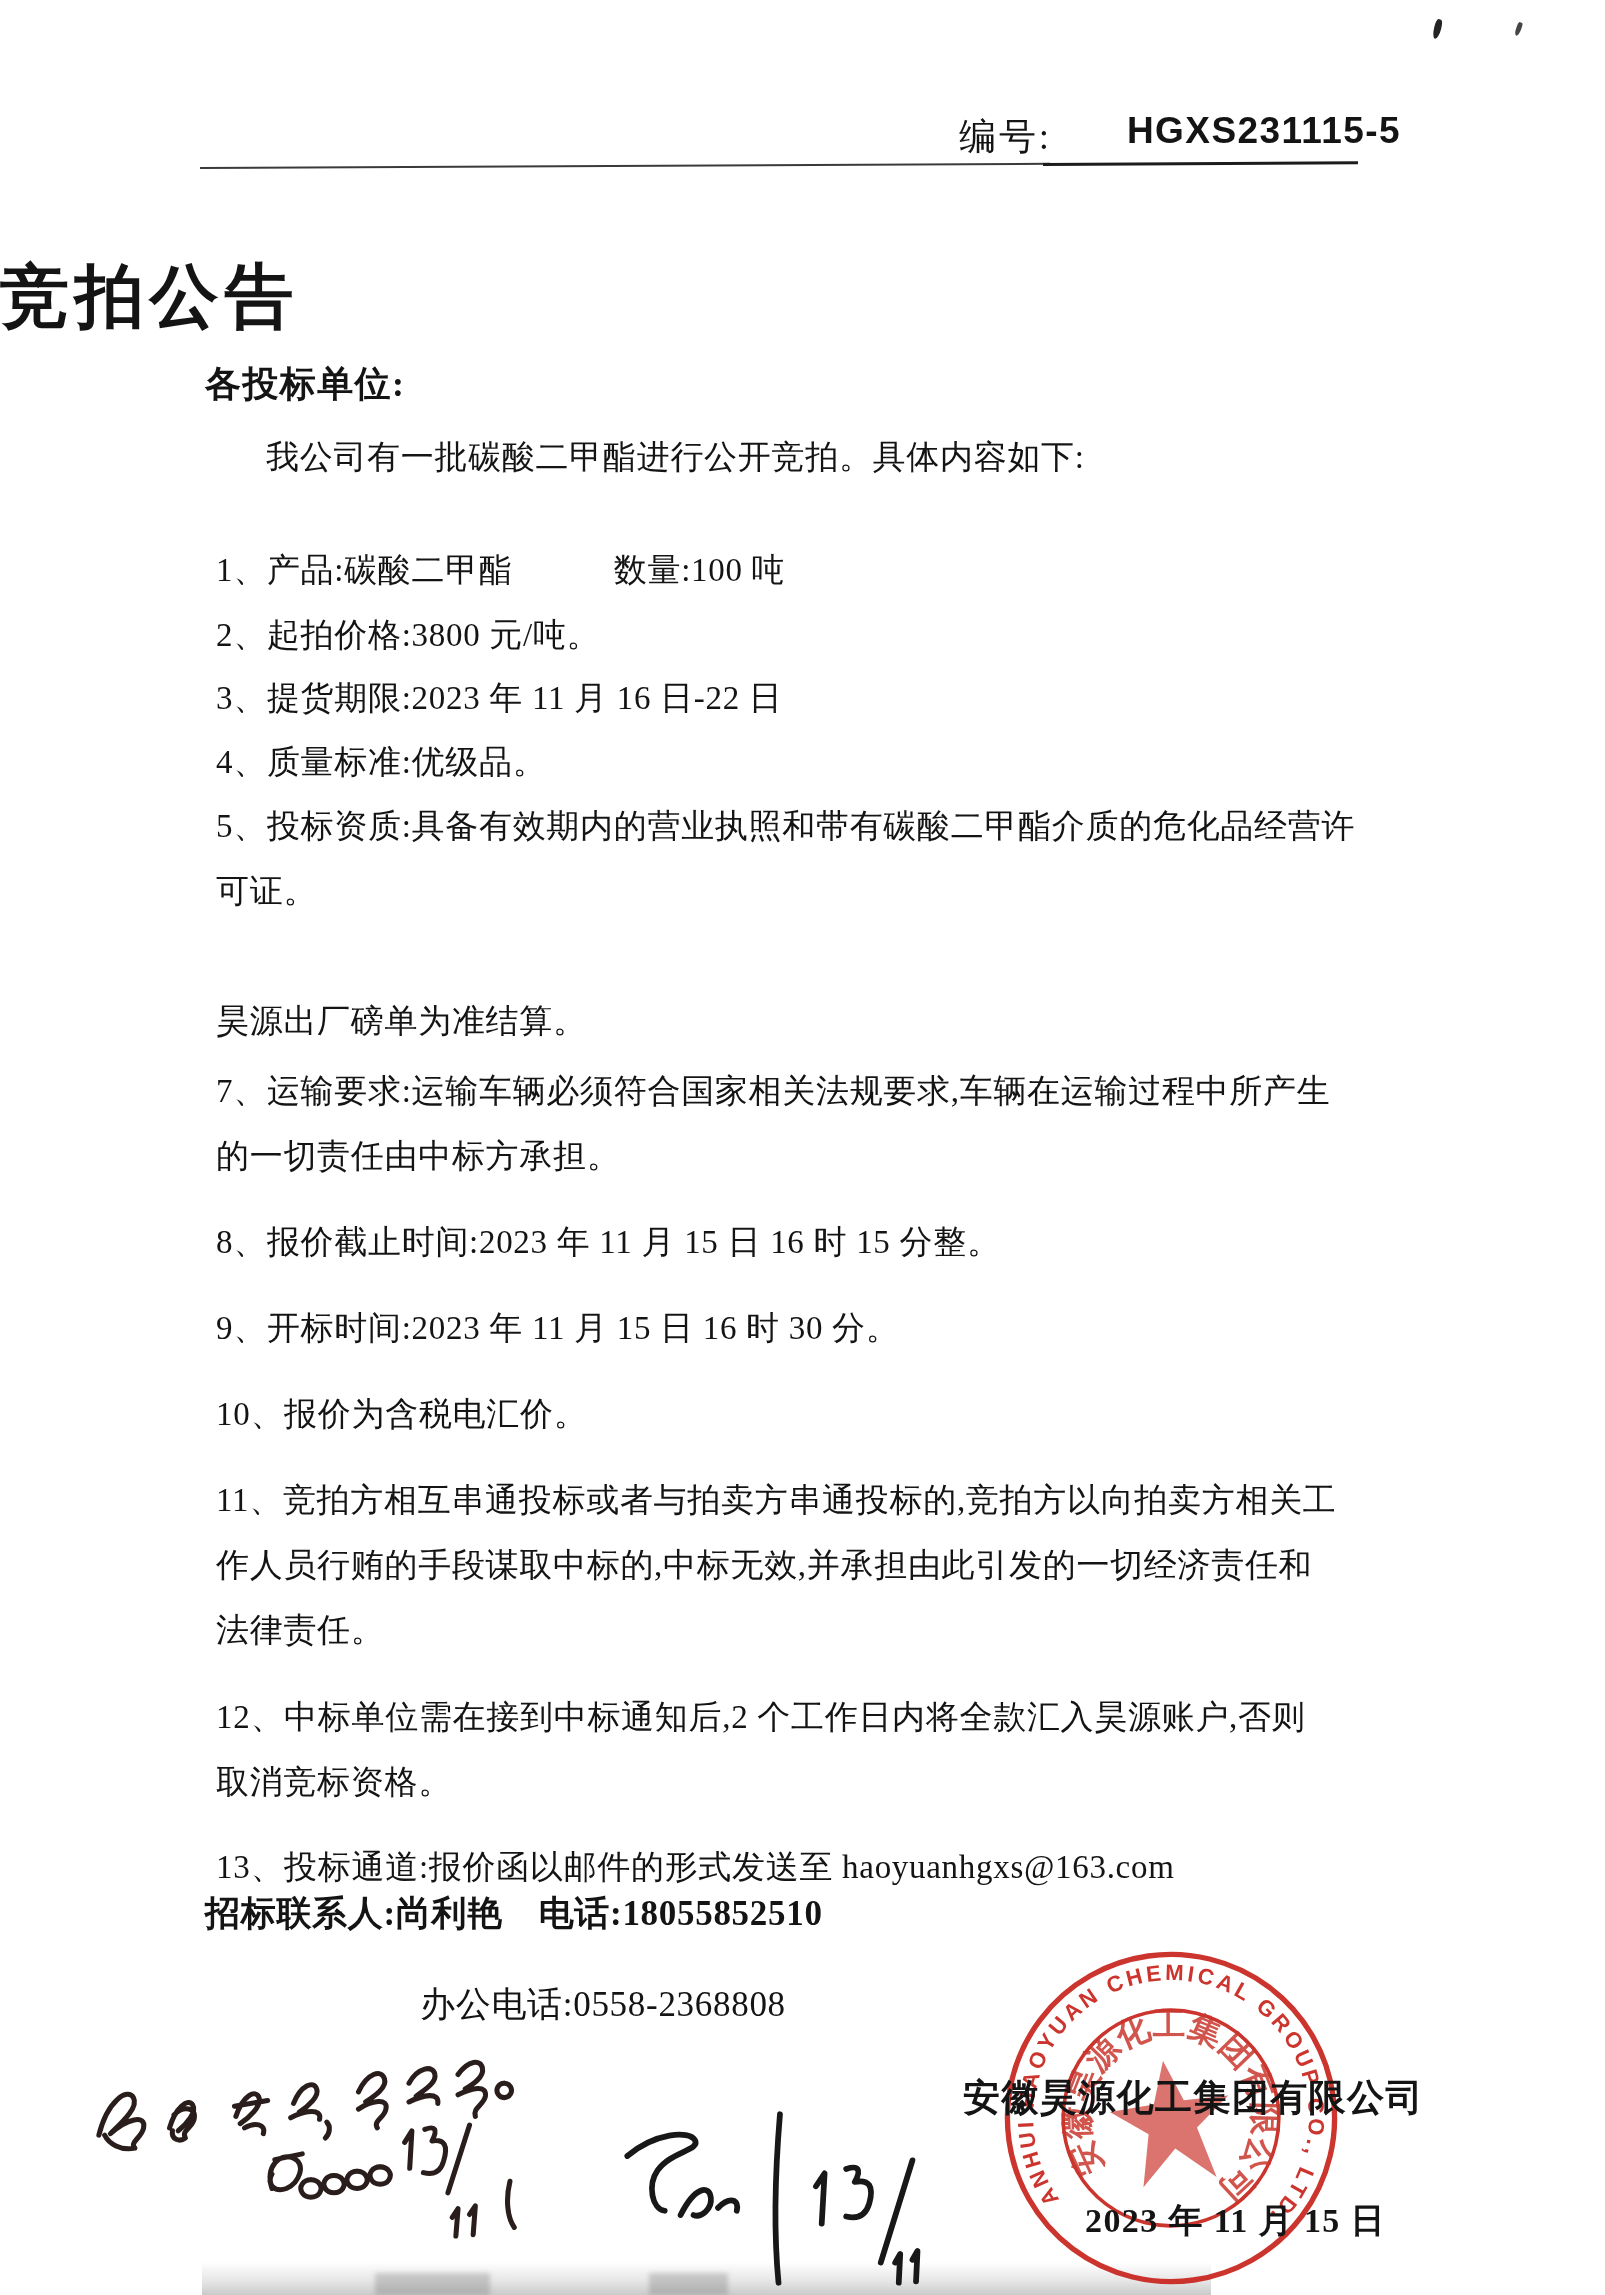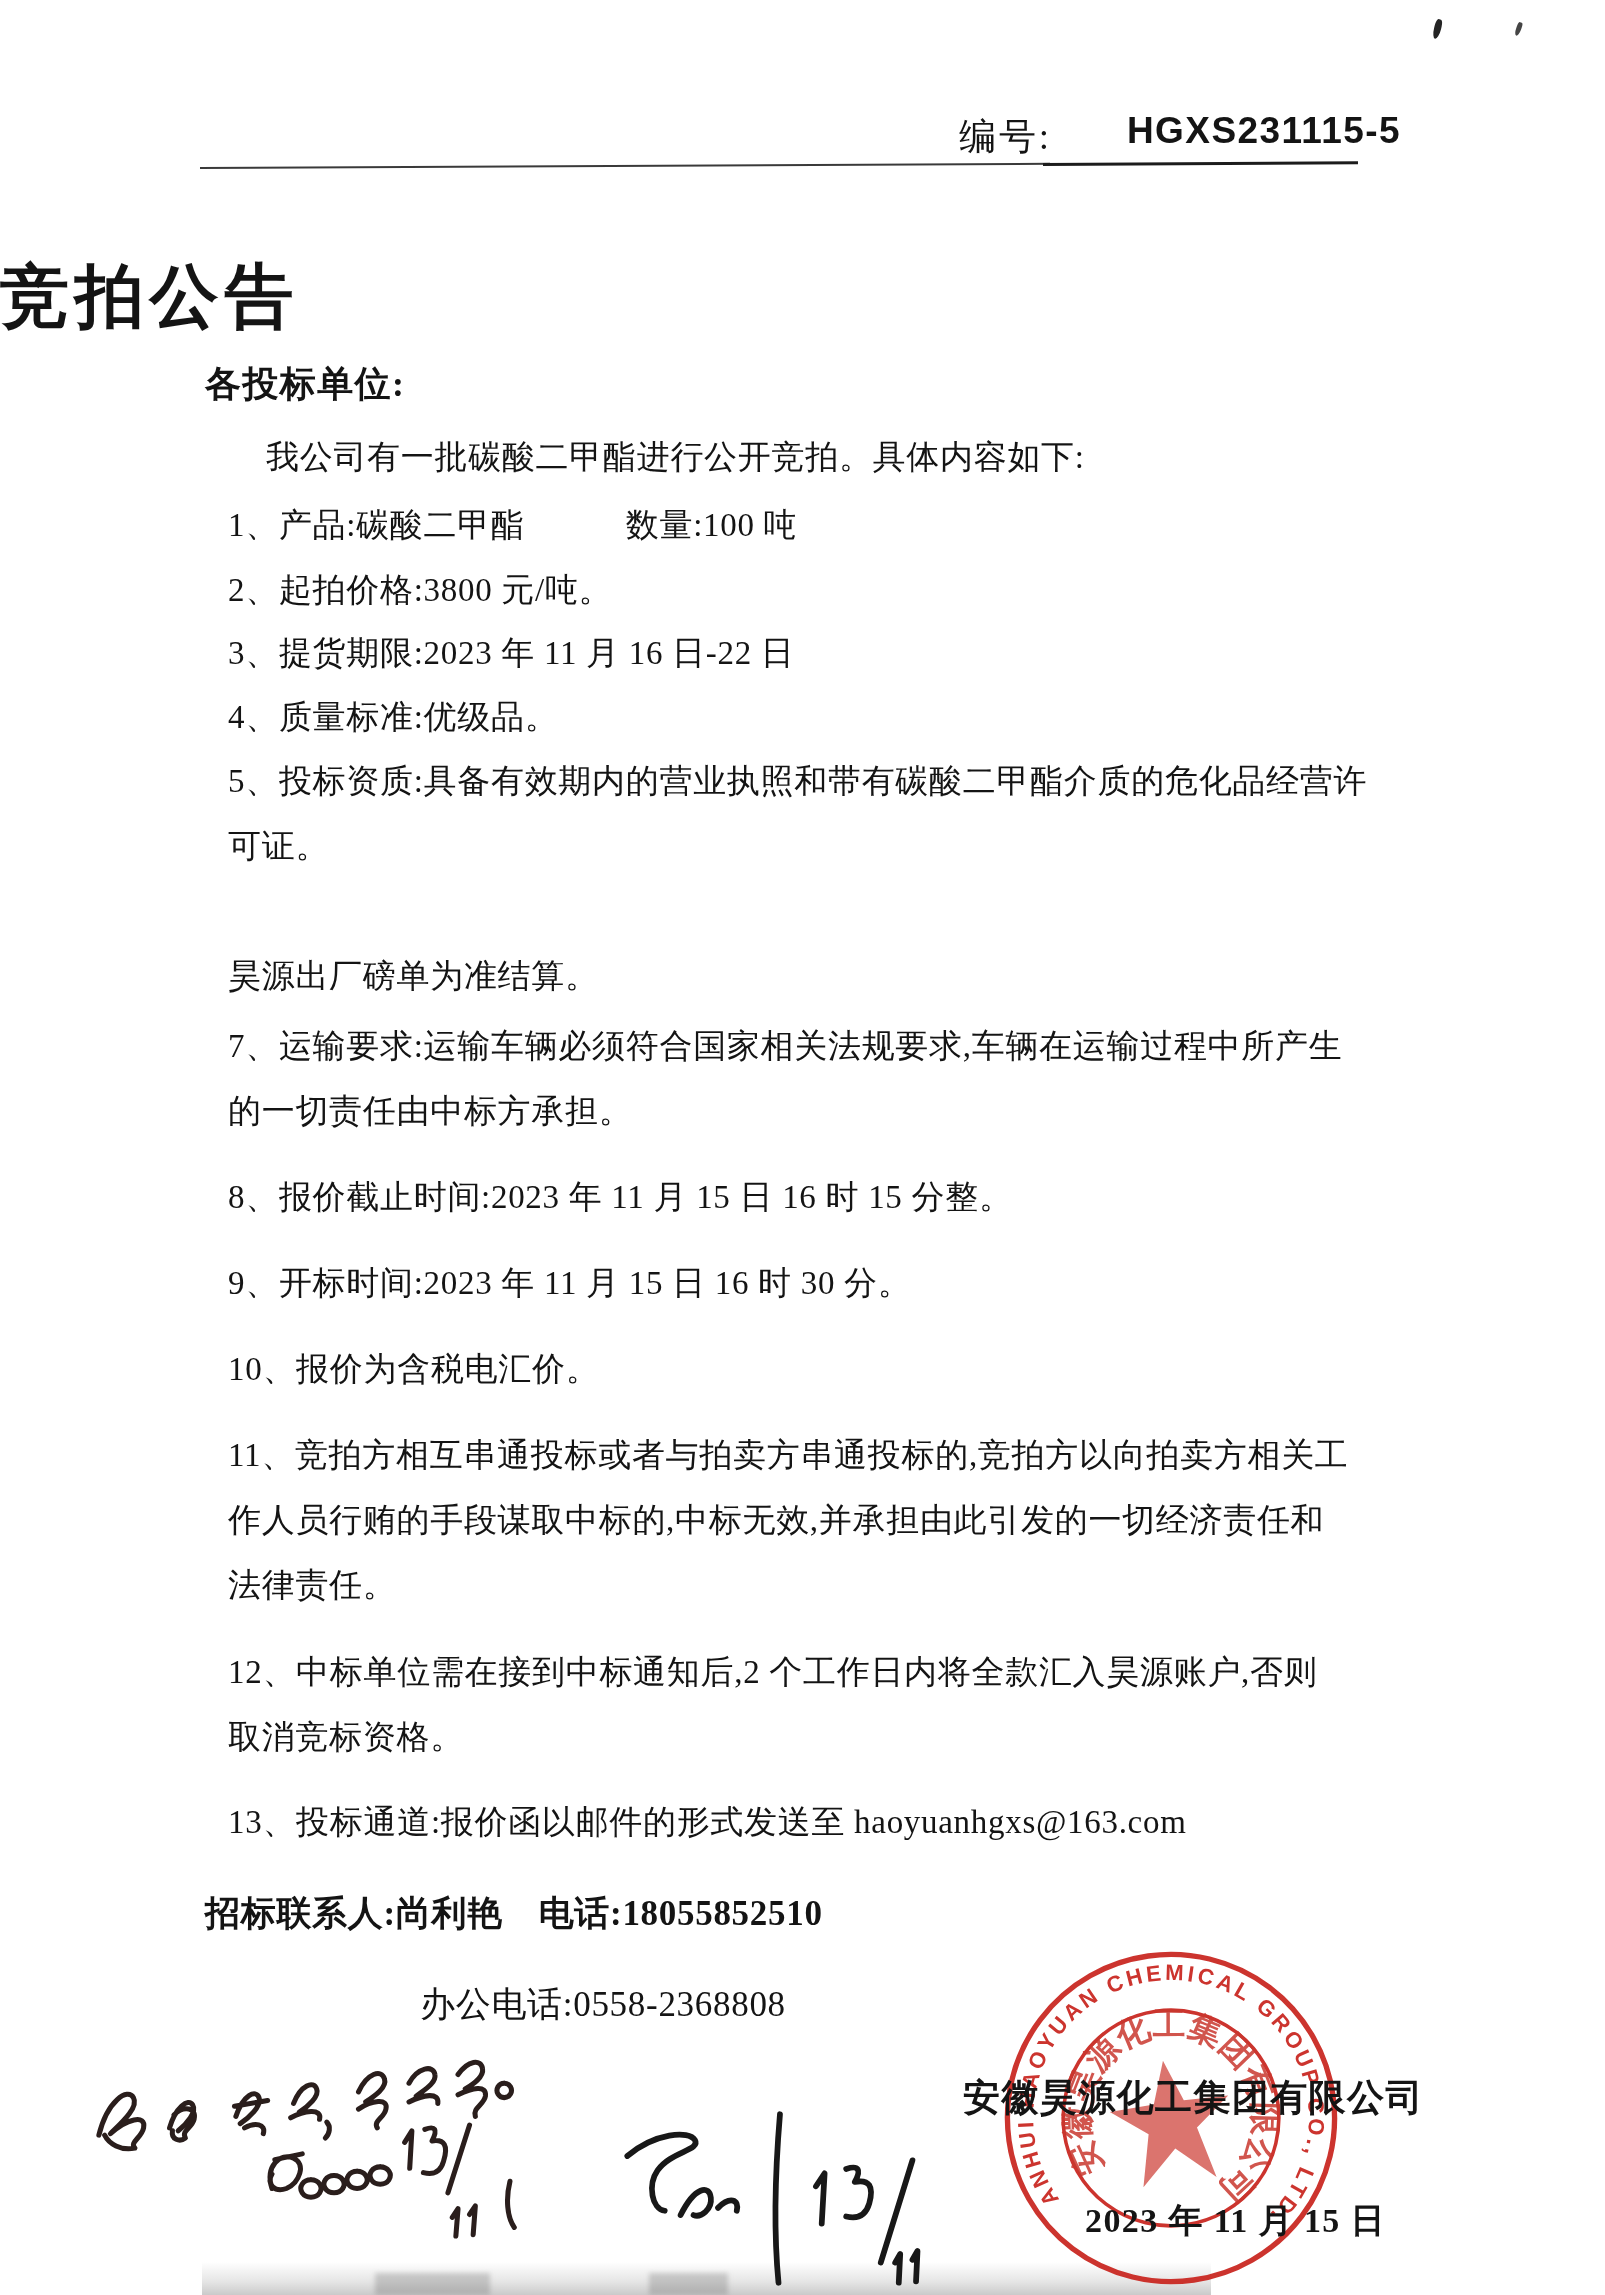--- a/index.html
+++ b/index.html
@@ -21,21 +21,21 @@
   .rule-thin{position:absolute;top:4.3px;left:0;width:850px;height:2.2px;background:#3a3a3a;}
   .rule-thick{position:absolute;top:3.6px;left:843px;width:315px;height:3.6px;background:#1c1c1c;}
   .tick{position:absolute;background:#242424;border-radius:40% 40% 60% 60%;}
   .tick1{top:19px;left:1434px;width:6.5px;height:19.5px;transform:rotate(14deg);}
   .tick2{top:21.6px;left:1516px;width:5px;height:14.4px;transform:rotate(20deg);opacity:.85;}
   
   .doc-title{top:251px;left:0;width:1604px;text-align:left;font-size:69px;font-weight:700;letter-spacing:5.8px;}
   .salutation{top:360px;left:205px;font-size:36px;font-weight:700;letter-spacing:1.4px;}
   .intro{top:435px;left:266px;font-size:33px;letter-spacing:0.7px;}
   
-  .bl{position:absolute;left:228px;font-size:33px;letter-spacing:0.7px;white-space:pre;}
+  .bl{position:absolute;left:216px;font-size:33px;letter-spacing:0.7px;white-space:pre;margin-top:45px;}
   .contact{top:1890px;left:205px;font-size:35px;font-weight:700;letter-spacing:0.7px;}
   .office{top:1981px;left:420px;font-size:35px;font-weight:400;letter-spacing:0.7px;}
   .company{top:2073px;left:963px;font-size:37px;font-weight:700;letter-spacing:1.4px;z-index:5;}
   .sign-date{top:2168px;left:1085px;font-size:34px;font-weight:700;letter-spacing:1.4px;z-index:5;margin-top:30px;}
   
   .seal{position:absolute;top:1943px;left:996px;width:350px;height:350px;z-index:3;
         transform:rotate(-8deg);opacity:.93;}
   .s-ring-outer{fill:none;stroke:#c9251f;stroke-width:7.5;}
   .s-ring-inner{fill:none;stroke:#c9251f;stroke-width:5;}
   .s-star{fill:#cb382f;opacity:.75;}

